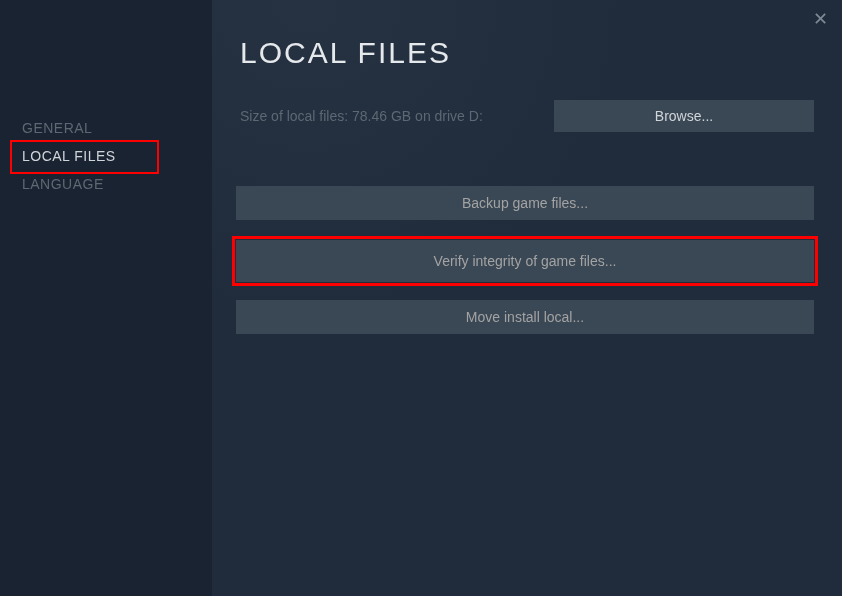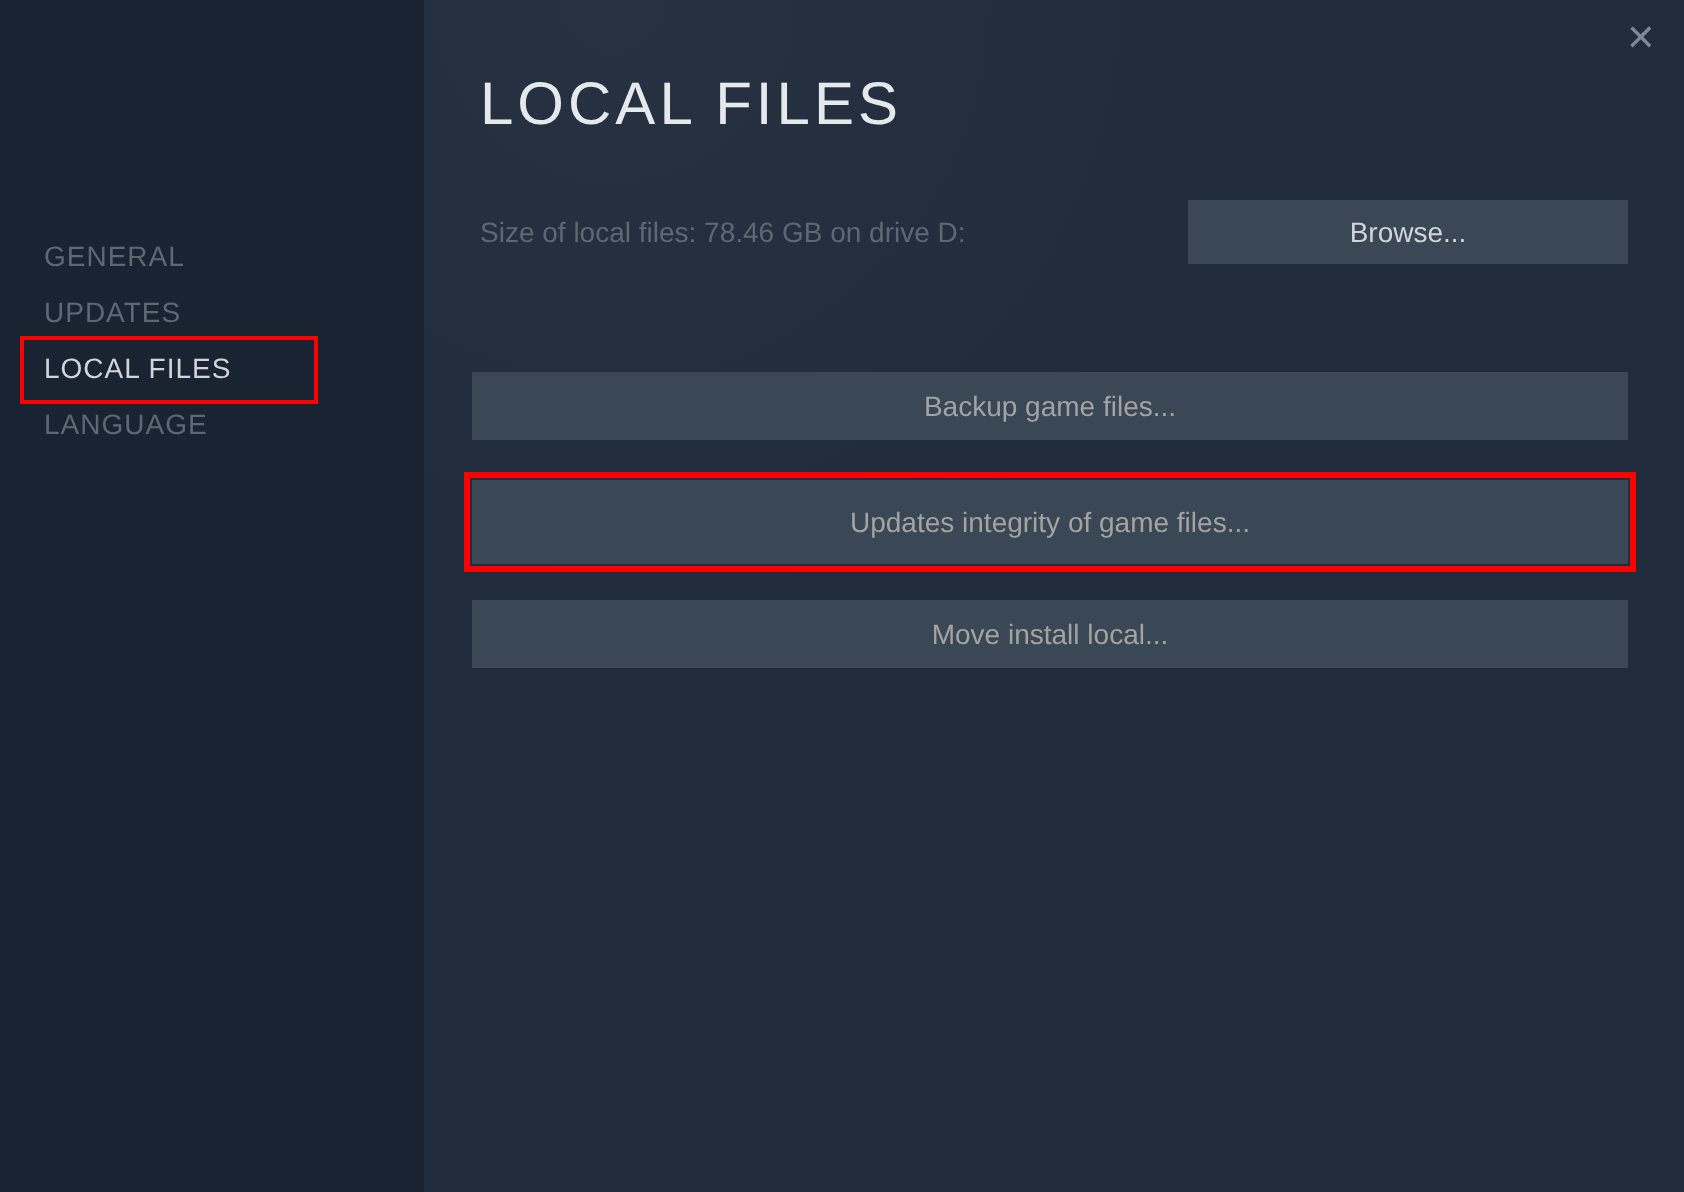--- a/index.html
+++ b/index.html
@@ -84,21 +84,21 @@
       color: #5d6873;
       font-size: 14px;
       padding-left: 18px;
       flex: 1;
     }
     .browse-button {
       background: #3a4754;
       color: #d0d5da;
       border: none;
       padding: 8px 0;
-      width: 220px;
+      width: 260px;
       font-size: 14px;
       cursor: pointer;
       text-align: center;
     }
     .button-group {
       padding: 54px 28px 0 24px;
     }
     .action-button {
       display: block;
       width: 100%;
@@ -125,30 +125,29 @@
       bottom: -4px;
       border: 3px solid #ff0000;
       pointer-events: none;
     }
   </style>
 </head>
 <body>
 
 <div class="sidebar">
   <div class="sidebar-item">General</div>
-  <div class="sidebar-item">Updates</div>
   <div class="sidebar-item active highlighted">Local Files</div>
   <div class="sidebar-item">Language</div>
 </div>
 
 <div class="main-content">
   <div class="close-button">✕</div>
   <div class="page-title">Local Files</div>
   <div class="file-info-row">
     <div class="file-info-text">Size of local files: 78.46 GB on drive D:</div>
     <button class="browse-button">Browse...</button>
   </div>
   <div class="button-group">
     <button class="action-button">Backup game files...</button>
-    <button class="action-button highlighted">Updates integrity of game files...</button>
+    <button class="action-button highlighted">Verify integrity of game files...</button>
     <button class="action-button">Move install local...</button>
   </div>
 </div>
 
 </body></html>

